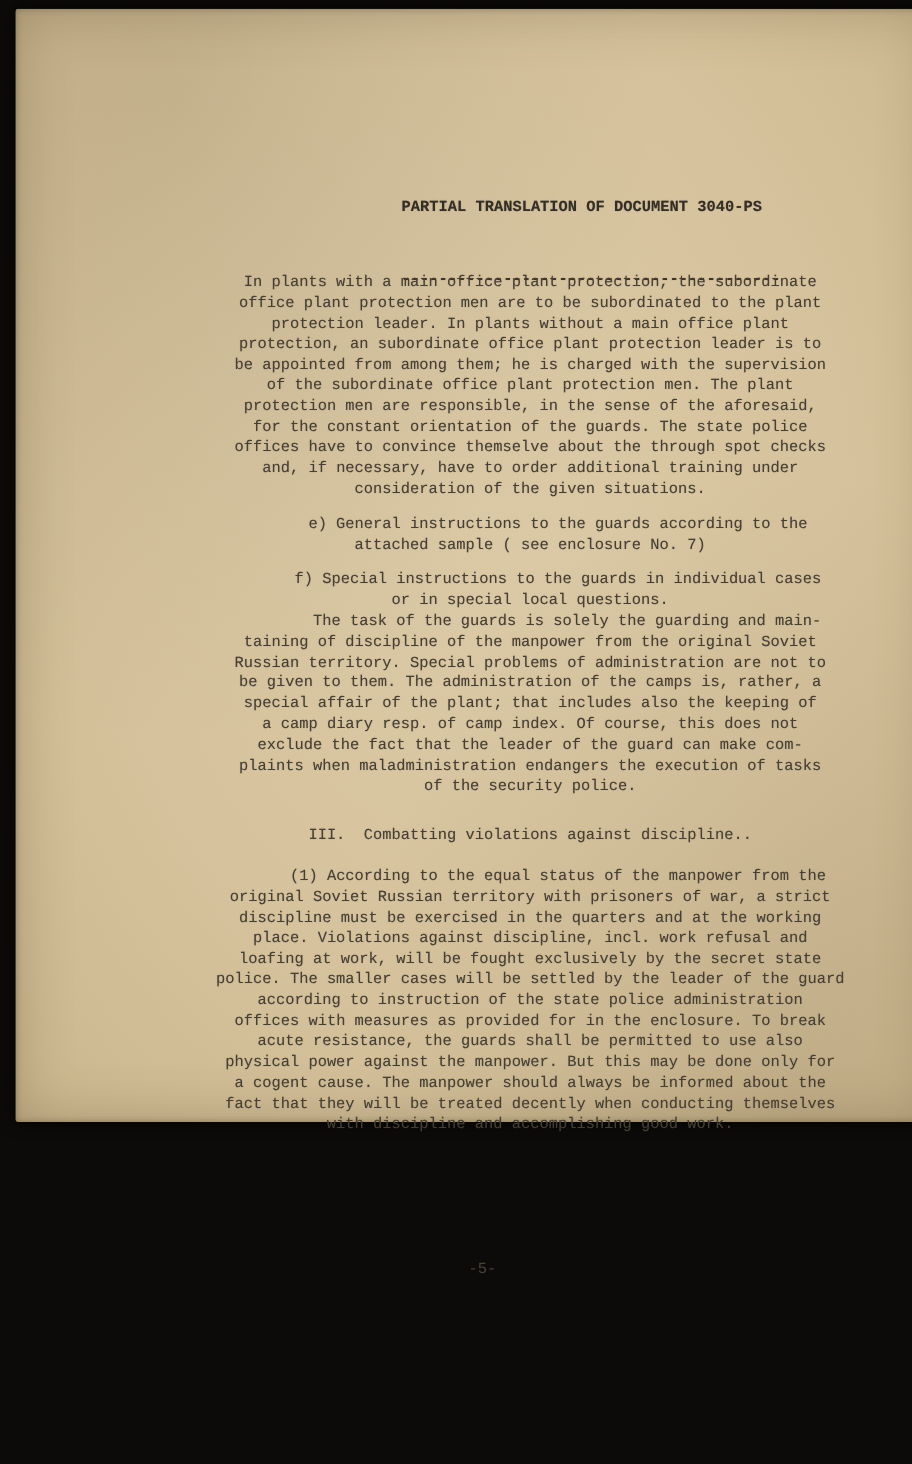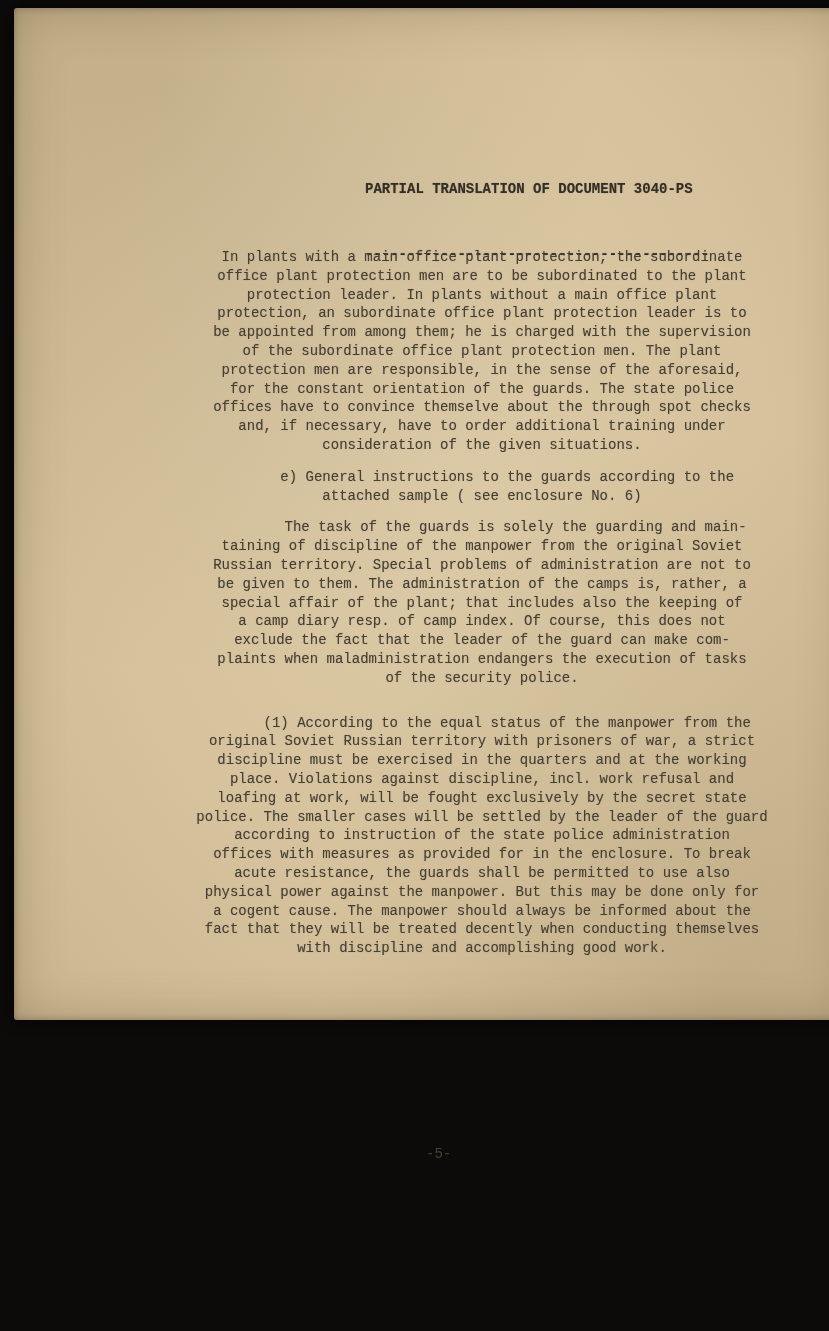--- a/index.html
+++ b/index.html
@@ -102,30 +102,33 @@
 protection leader. In plants without a main office plant
 protection, an subordinate office plant protection leader is to
 be appointed from among them; he is charged with the supervision
 of the subordinate office plant protection men. The plant
 protection men are responsible, in the sense of the aforesaid,
 for the constant orientation of the guards. The state police
 offices have to convince themselve about the through spot checks
 and, if necessary, have to order additional training under
 consideration of the given situations.</p>
       <p class="para">      e) General instructions to the guards according to the
-attached sample ( see enclosure No. 6)</p>
+attached sample ( see enclosure No. 7)</p>
+      <p class="para mb0">      f) Special instructions to the guards in individual cases
+or in special local questions.</p>
       <p class="para mb10">        The task of the guards is solely the guarding and main-
 taining of discipline of the manpower from the original Soviet
 Russian territory. Special problems of administration are not to
 be given to them. The administration of the camps is, rather, a
 special affair of the plant; that includes also the keeping of
 a camp diary resp. of camp index. Of course, this does not
 exclude the fact that the leader of the guard can make com-
 plaints when maladministration endangers the execution of tasks
 of the security police.</p>
+      <p class="para mb18">III.  Combatting violations against discipline..</p>
       <p class="para mb0">      (1) According to the equal status of the manpower from the
 original Soviet Russian territory with prisoners of war, a strict
 discipline must be exercised in the quarters and at the working
 place. Violations against discipline, incl. work refusal and
 loafing at work, will be fought exclusively by the secret state
 police. The smaller cases will be settled by the leader of the guard
 according to instruction of the state police administration
 offices with measures as provided for in the enclosure. To break
 acute resistance, the guards shall be permitted to use also
 physical power against the manpower. But this may be done only for

